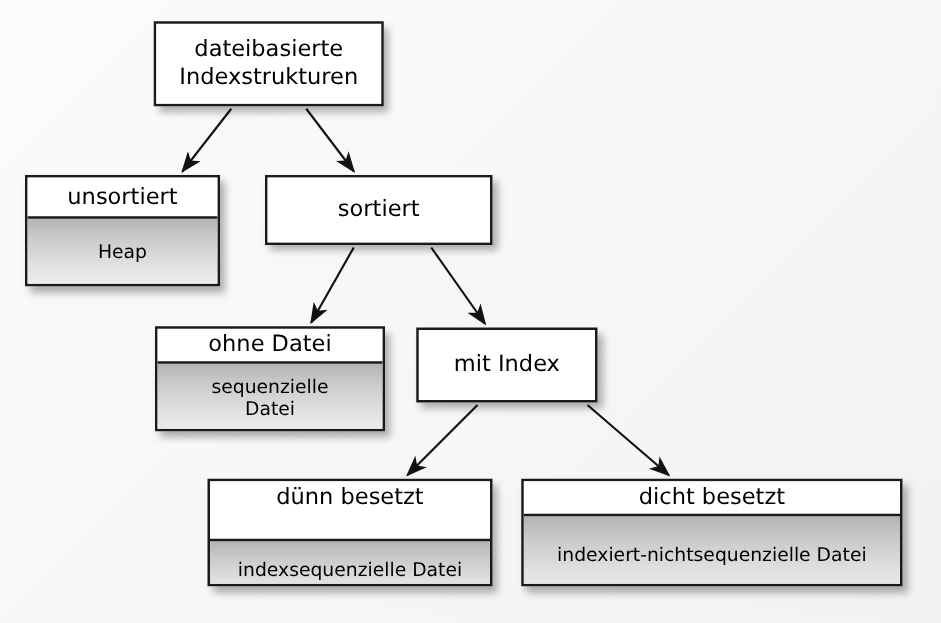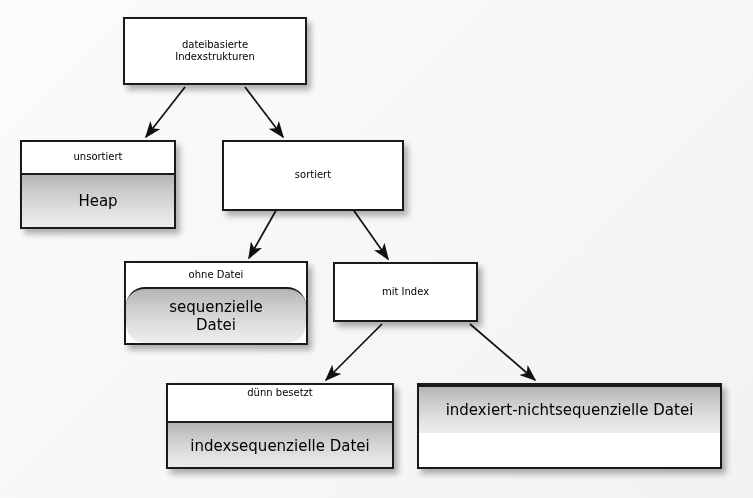--- a/index.html
+++ b/index.html
@@ -41,21 +41,21 @@
     box-sizing: border-box;
     background: #ffffff;
     color: #000000;
     display: flex;
     align-items: center;
     justify-content: center;
     text-align: center;
     line-height: 1.22;
     flex: 1 1 auto;
     padding: 2px 6px;
-    font-size: 10px;
+    font-size: 18px;
   }
   .cell-sub {
     box-sizing: border-box;
     border-top: 2px solid #1a1a1a;
     background: linear-gradient(to bottom, #b4b4b4 0%, #c9c9c9 28%, #e2e2e2 72%, #ececec 100%);
     color: #000000;
     display: flex;
     align-items: center;
     justify-content: center;
     text-align: center;
@@ -88,32 +88,33 @@
 
   <div id="node-layer">
       <div class="node" style="left: 123px; top: 17px; width: 184px; height: 68px;">
         <div class="cell-main two-line">dateibasierte
 Indexstrukturen</div>
       </div>
       <div class="node" style="left: 20px; top: 140px; width: 156px; height: 89px;">
         <div class="cell-main">unsortiert</div>
         <div class="cell-sub" style="height: 54px;">Heap</div>
       </div>
-      <div class="node" style="left: 222px; top: 140px; width: 182px; height: 71px;">
+      <div class="node" style="left: 212px; top: 140px; width: 182px; height: 56px;">
         <div class="cell-main">sortiert</div>
       </div>
       <div class="node" style="left: 124px; top: 261px; width: 184px; height: 84px;">
         <div class="cell-main">ohne Datei</div>
-        <div class="cell-sub" style="height: 56px; border-radius: 19px;">sequenzielle Datei</div>
+        <div class="cell-sub" style="height: 56px;">sequenzielle Datei</div>
       </div>
       <div class="node" style="left: 333px; top: 262px; width: 145px; height: 60px;">
         <div class="cell-main">mit Index</div>
       </div>
       <div class="node" style="left: 166px; top: 383px; width: 228px; height: 86px; gap: 20px;">
         <div class="cell-main">dünn besetzt</div>
         <div class="cell-sub" style="height: 48px;">indexsequenzielle Datei</div>
       </div>
       <div class="node" style="left: 417px; top: 383px; width: 305px; height: 86px;">
-        <div class="cell-sub" style="height: 48px;">indexiert-nichtsequenzielle Datei</div>
+        <div class="cell-main">dicht besetzt</div>
+        <div class="cell-sub" style="height: 64px;">indexiert-nichtsequenzielle Datei</div>
       </div>
     </div>
 
 </div>
 
 </body></html>

